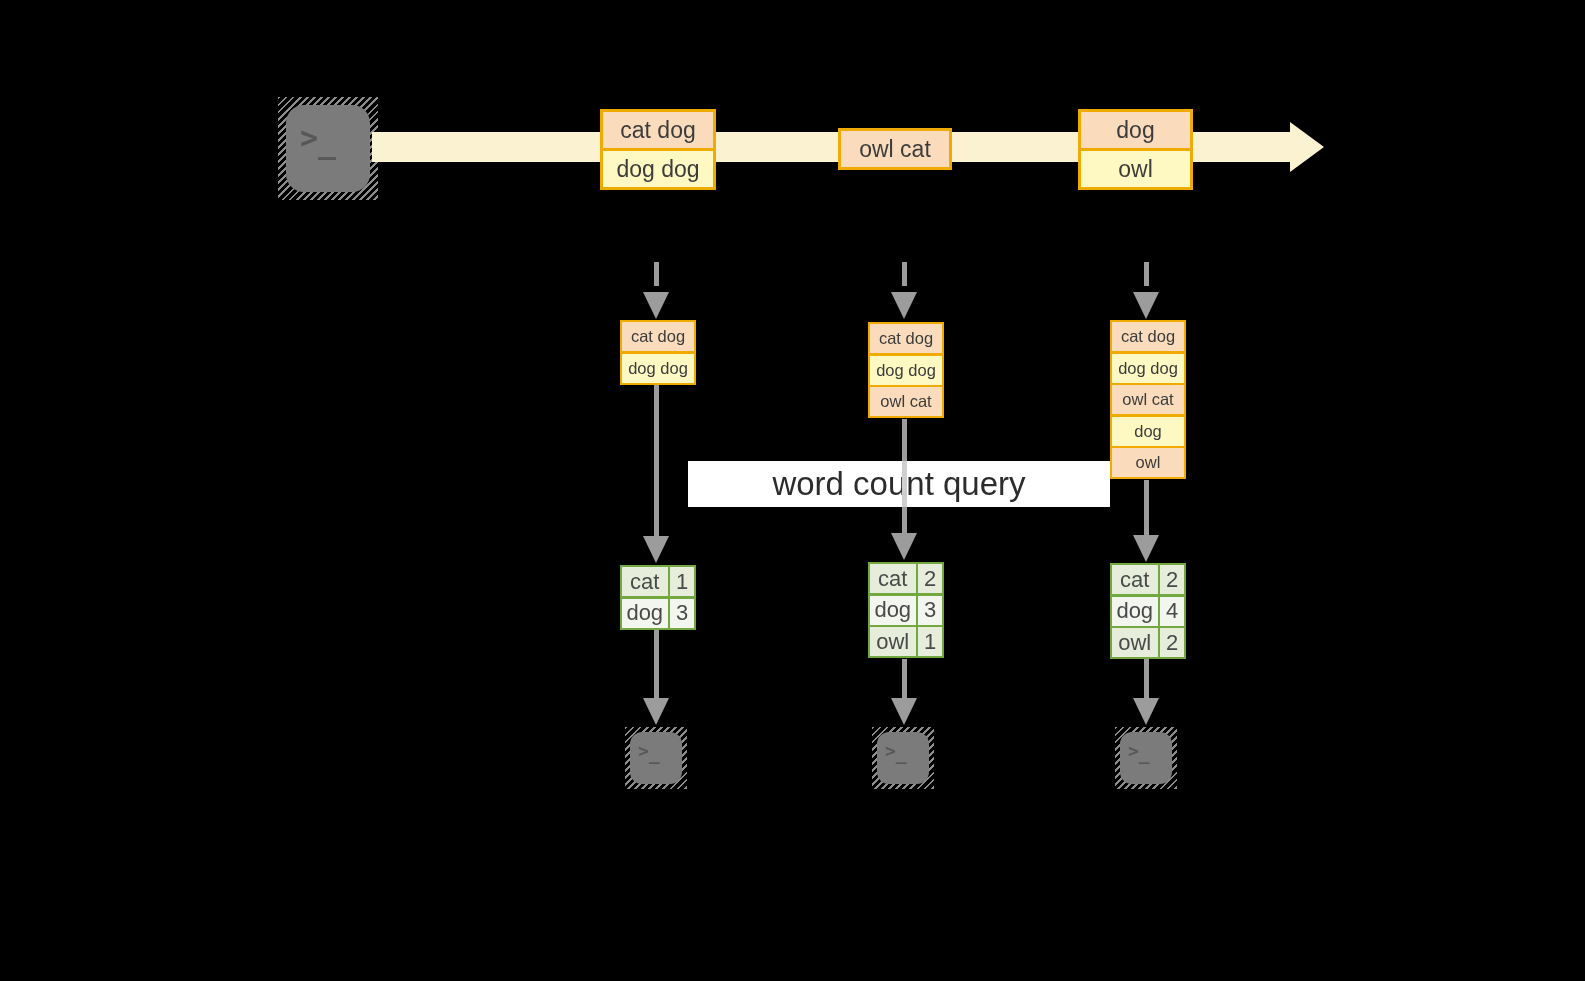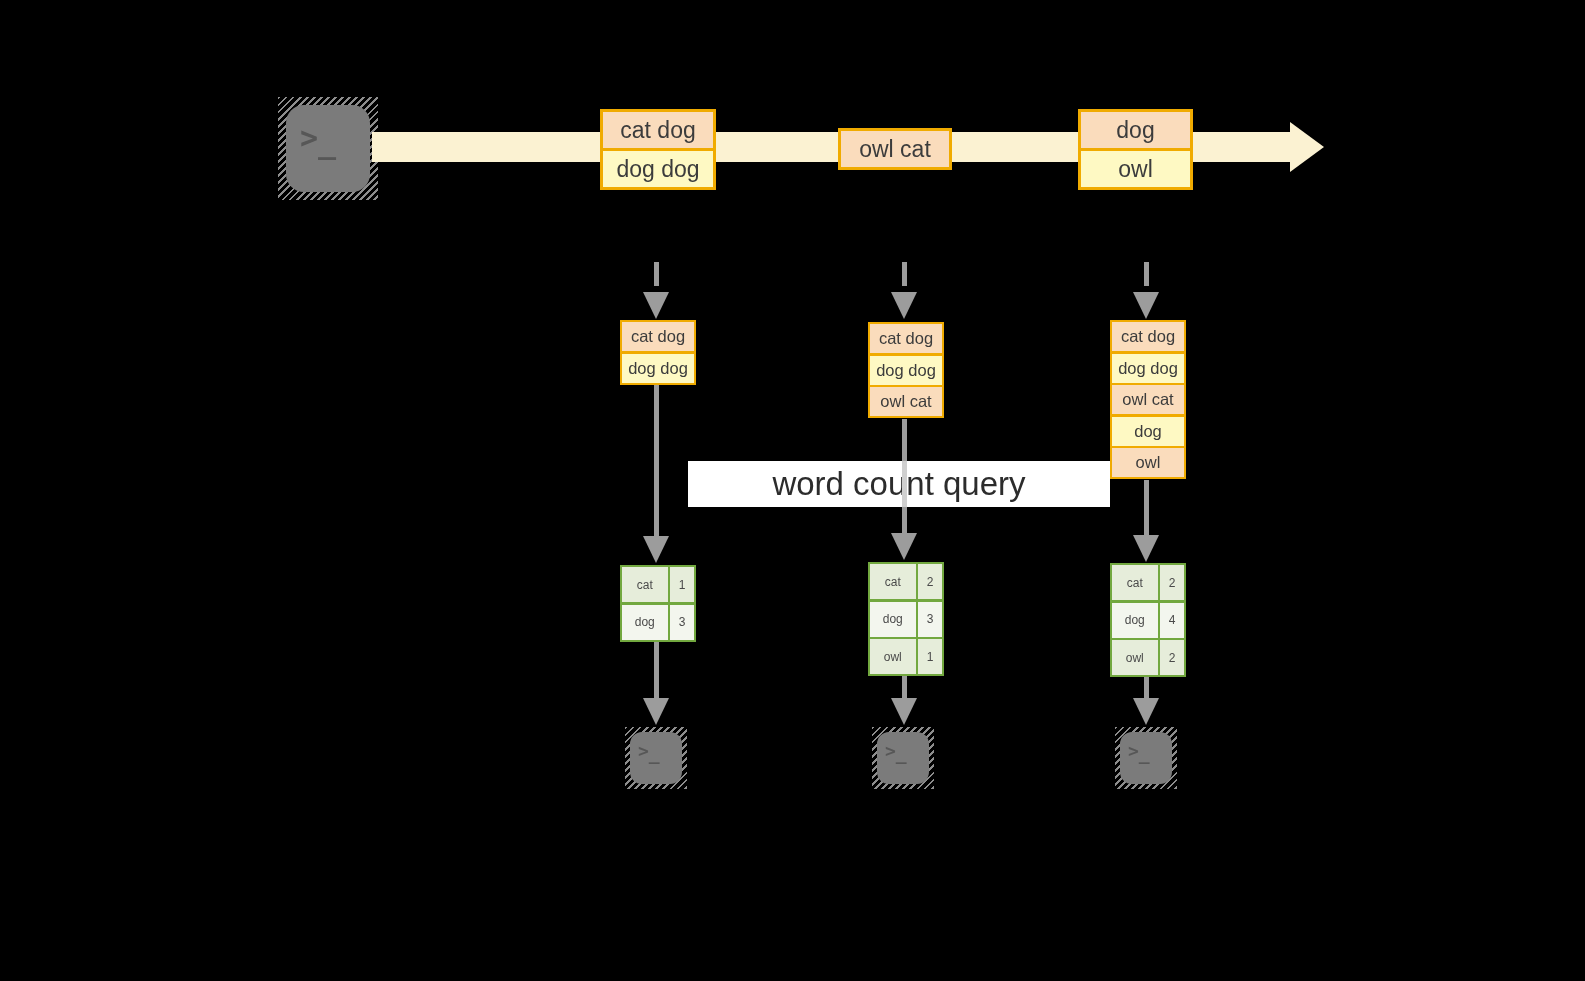--- a/index.html
+++ b/index.html
@@ -48,22 +48,22 @@
   .line.over{background:#cfcfcf;z-index:3;}
 
   
   .banner{position:absolute;left:688px;top:461px;width:422px;height:46px;background:#ffffff;
     z-index:2;display:flex;align-items:center;justify-content:center;}
   .banner span{font-size:33px;color:#2c2c2c;}
 
   
   .counts{position:absolute;width:72px;border:2.5px solid #72a83f;background:#72a83f;
     display:grid;grid-template-columns:1fr 24px;gap:2.5px;z-index:4;}
-  .ccell{height:35px;display:flex;align-items:center;justify-content:center;
-    font-size:12px;color:#4a4a4a;}
+  .ccell{height:29px;display:flex;align-items:center;justify-content:center;
+    font-size:22px;color:#4a4a4a;}
   .ccell.odd{background:#e6edda;}
   .ccell.even{background:#f3f6ee;}
 </style>
 </head>
 <body>
 
 <div id="stage">
 
   <div class="term big" style="left:278px;top:97px;">
     <div class="hatch"></div>

